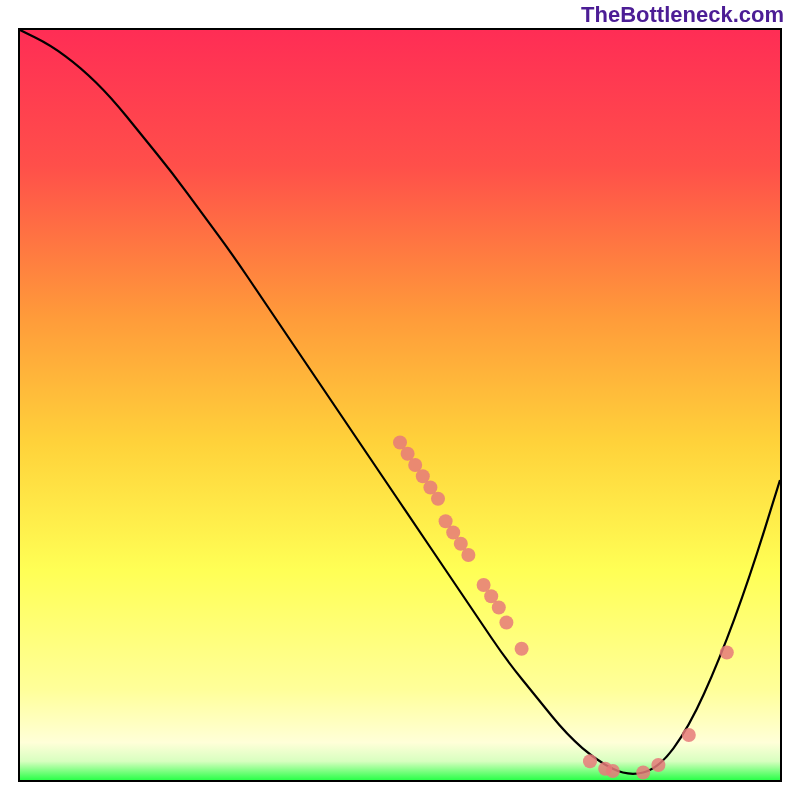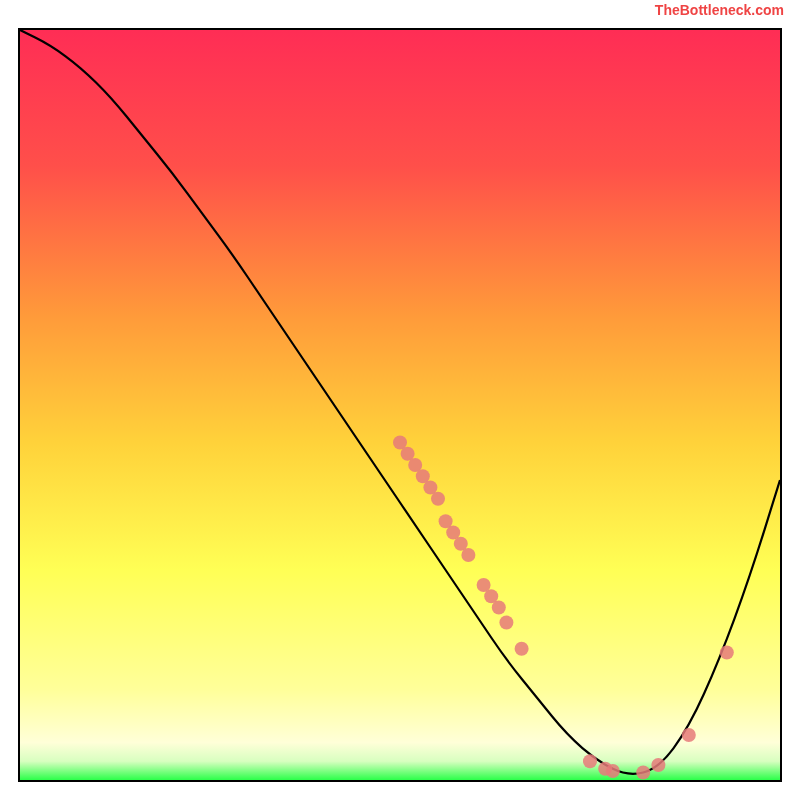--- a/index.html
+++ b/index.html
@@ -12,23 +12,23 @@
   }
   .container {
     position: relative;
     width: 800px;
     height: 800px;
   }
   .watermark {
     position: absolute;
     top: 2px;
     right: 16px;
-    font-size: 14px;
+    font-size: 22px;
     font-weight: bold;
-    color: #ef4444;
+    color: #4c1d95;
     z-index: 10;
   }
   .plot-area {
     position: absolute;
     left: 18px;
     top: 28px;
     width: 764px;
     height: 754px;
     border: 2px solid #000000;
     box-sizing: border-box;

